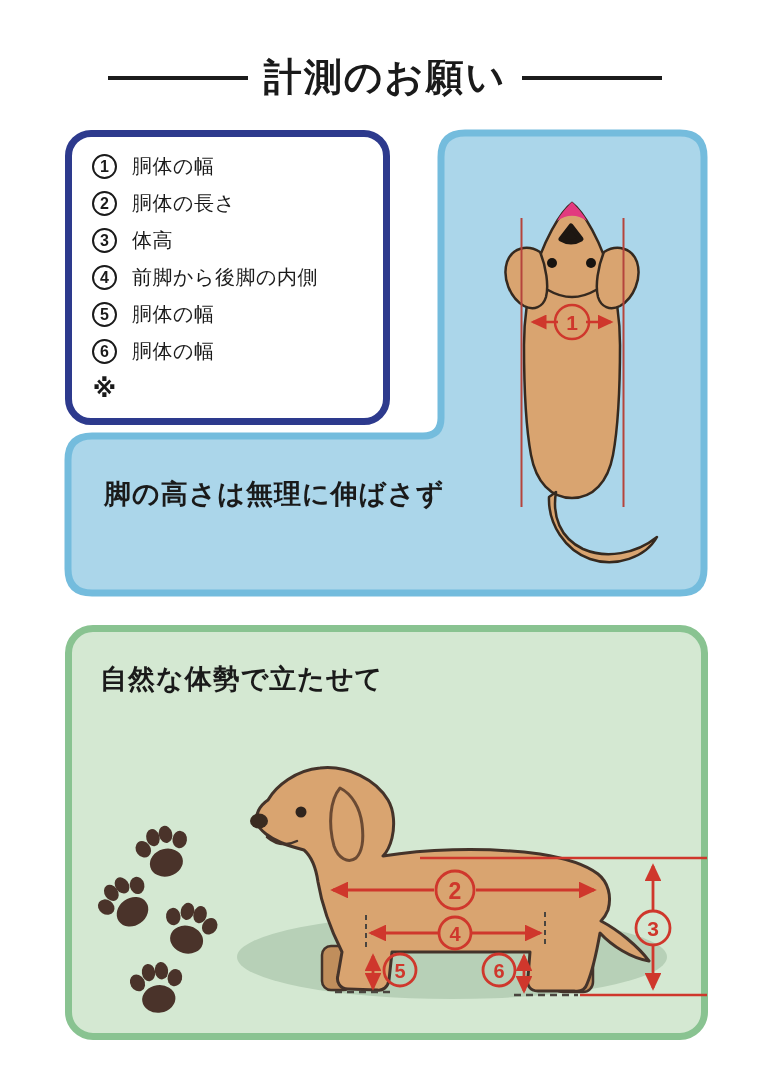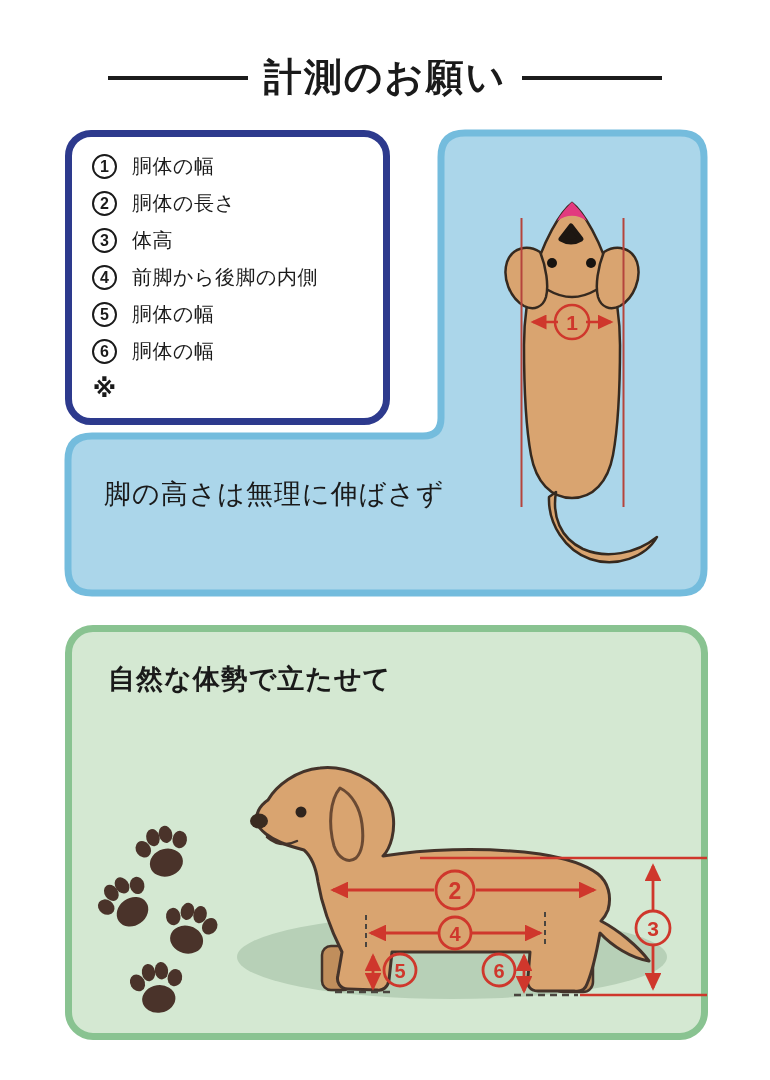--- a/index.html
+++ b/index.html
@@ -18,27 +18,27 @@
   }
   .list-row{display:flex;align-items:center;height:37px;gap:15px;}
   .circle-num{
     width:25px;height:25px;min-width:25px;border:2.5px solid #1a1a1a;border-radius:50%;
     display:flex;align-items:center;justify-content:center;font-size:16px;font-weight:bold;box-sizing:border-box;
   }
   .circle-num.plain{border:none;font-size:24px;width:25px;}
   .list-label{font-size:20px;font-weight:normal;letter-spacing:0.5px;white-space:nowrap;}
   
   .blue-svg{position:absolute;left:0;top:0;z-index:1;}
-  .blue-note{position:absolute;left:104px;top:470px;z-index:4;font-size:27px;font-weight:normal;line-height:48px;letter-spacing:1px;white-space:nowrap;}
+  .blue-note{position:absolute;left:104px;top:470px;z-index:4;font-size:27px;font-weight:bold;line-height:48px;letter-spacing:1px;white-space:nowrap;}
   
   .green-panel{
     position:absolute;left:65px;top:625px;width:643px;height:415px;box-sizing:border-box;
     background:#d4e8d2;border:7px solid #89c391;border-radius:28px;z-index:1;
   }
-  .green-note{position:absolute;left:108px;top:655px;z-index:4;font-size:27px;font-weight:bold;line-height:49px;letter-spacing:1px;white-space:nowrap;}
+  .green-note{position:absolute;left:100px;top:655px;z-index:4;font-size:27px;font-weight:bold;line-height:49px;letter-spacing:1px;white-space:nowrap;}
   .side-svg{position:absolute;left:65px;top:625px;z-index:2;}
   svg text{font-family:"Liberation Sans","DejaVu Sans",sans-serif;}
 </style>
 </head>
 <body>
 
 <div class="header">
   <div class="rule"></div>
   <div class="title">計測のお願い</div>
   <div class="rule"></div>

